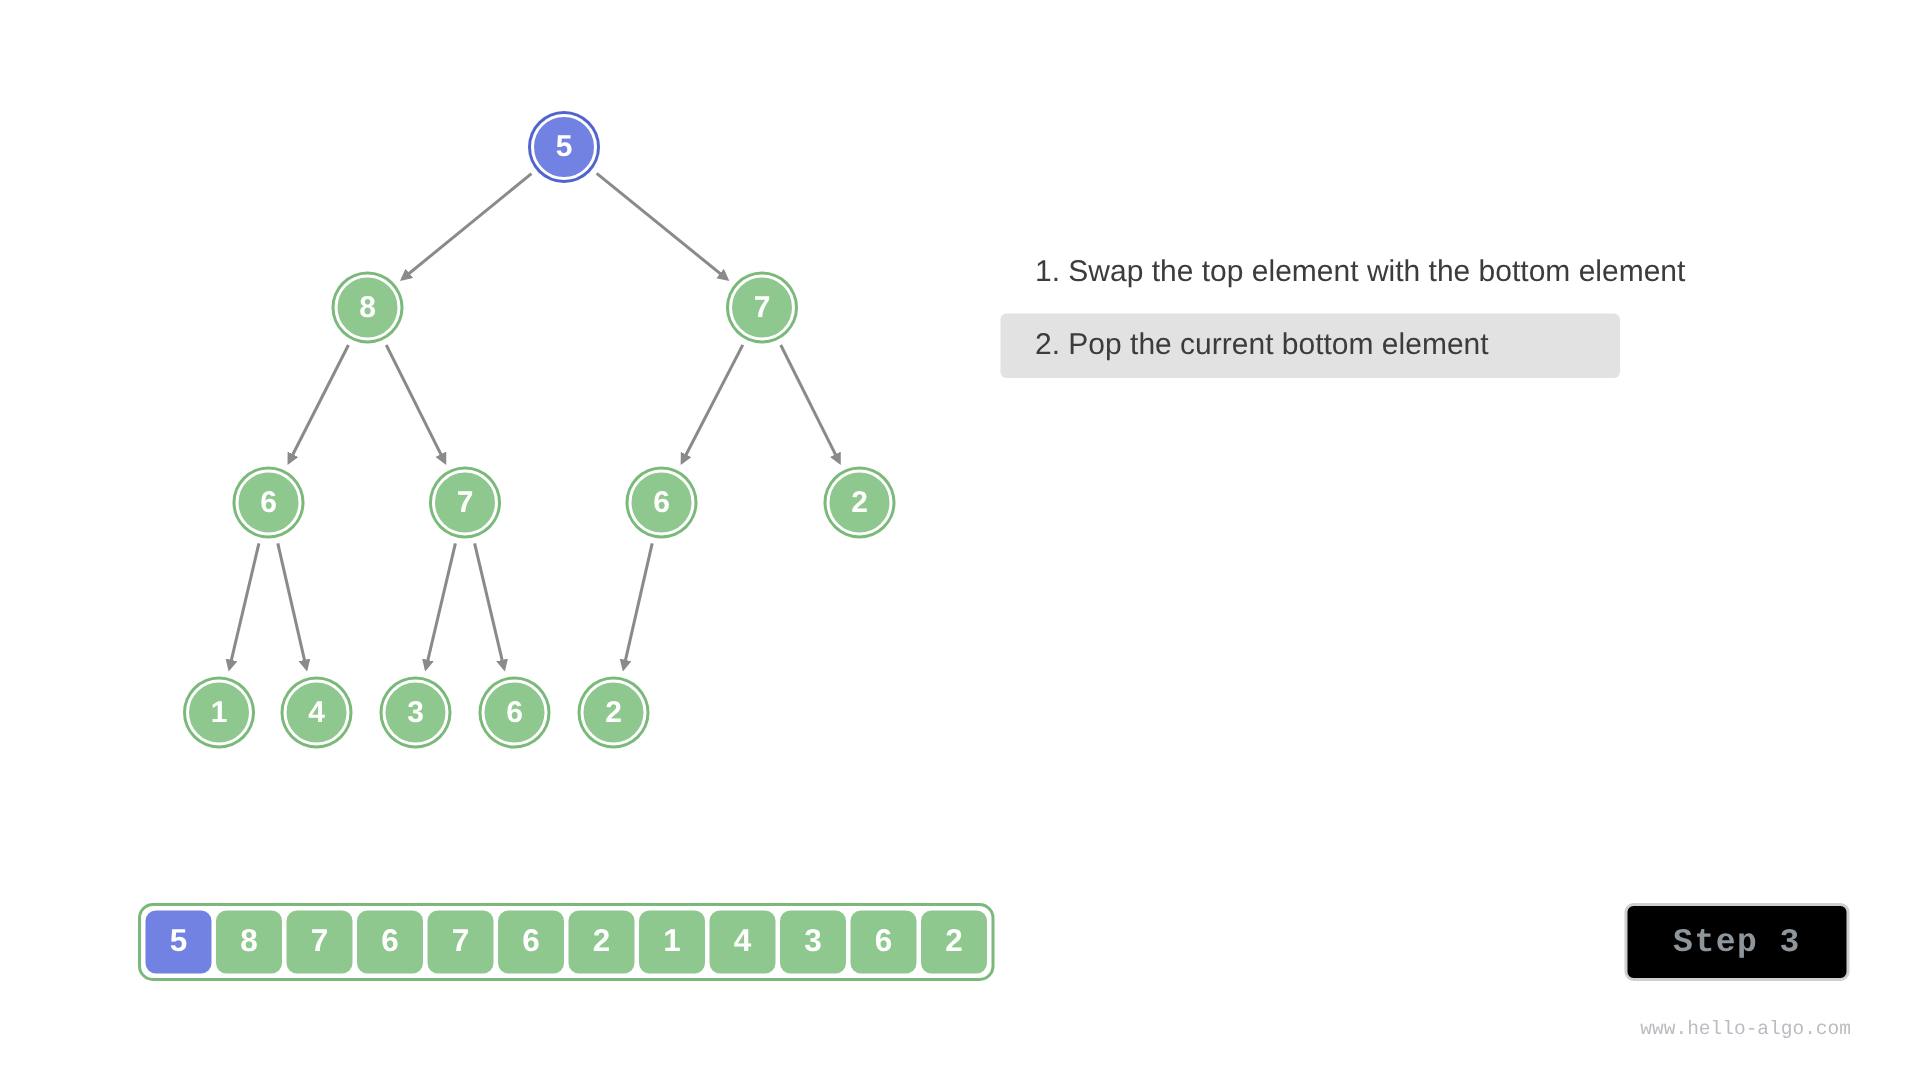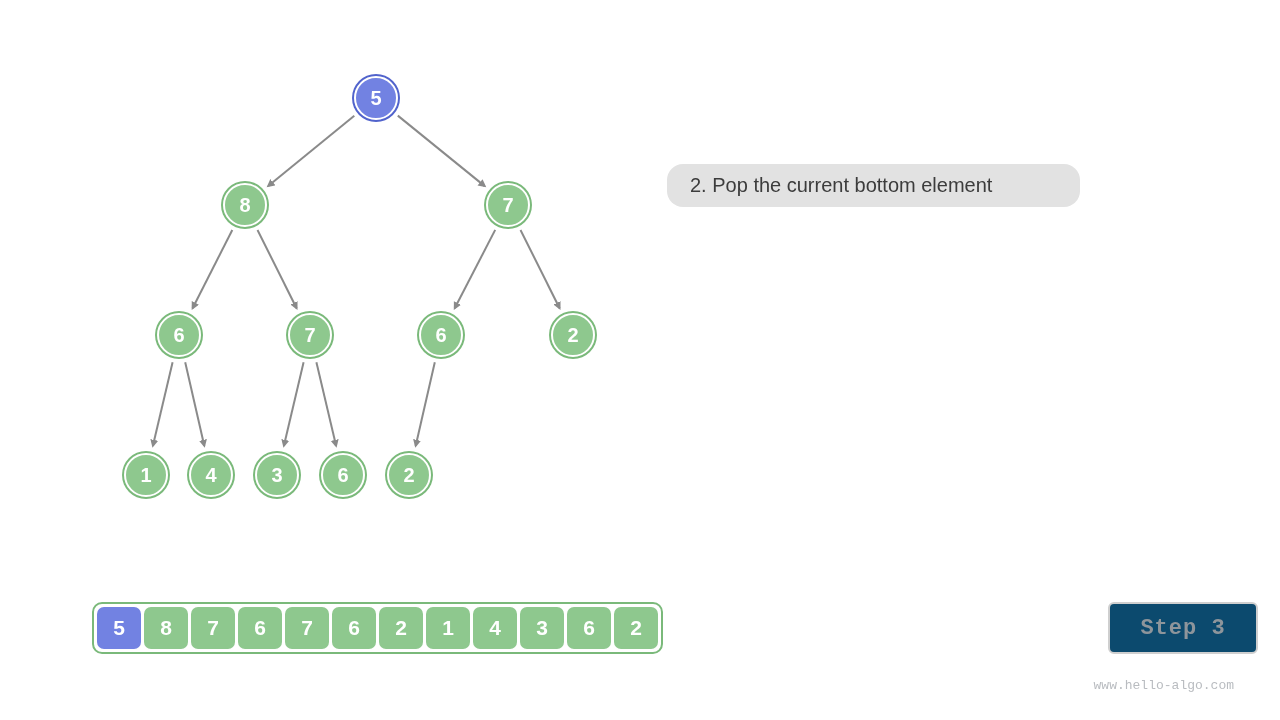--- a/index.html
+++ b/index.html
@@ -19,38 +19,38 @@
   .node.blue{background:var(--node-blue);box-shadow:0 0 0 2px var(--node-blue-border);}
 
   #instructions{position:absolute;left:667px;top:164px;width:560px;}
   #instructions .title{
     margin:0 0 24px 23px;font-size:23px;font-weight:bold;color:#2b2b2b;
   }
   #instructions .step{
     font-size:20px;color:#3c3c3c;padding:6px 0 6px 23px;margin-bottom:10px;
   }
   #instructions .step.highlight{
-    background:var(--highlight-bg);border-radius:16px;
+    background:var(--highlight-bg);border-radius:4px;
     padding:10px 16px 10px 23px;width:413px;box-sizing:border-box;
   }
 
   #array{
     position:absolute;left:92px;top:602px;display:flex;gap:3px;padding:3px;
     border:2px solid var(--node-green-border);border-radius:10px;background:#fff;
   }
   .cell{
     width:44px;height:42px;border-radius:7px;background:var(--node-green);
     color:#fff;font-weight:bold;font-size:21px;
     display:flex;align-items:center;justify-content:center;user-select:none;
   }
   .cell.blue{background:var(--node-blue);}
 
   #step-badge{
-    position:absolute;left:1108px;top:602px;width:146px;height:48px;
-    border:2px solid #cfcfcf;border-radius:6px;background:#0c4a6e;
+    position:absolute;left:1083px;top:602px;width:146px;height:48px;
+    border:2px solid #cfcfcf;border-radius:6px;background:#000000;
     display:flex;align-items:center;justify-content:center;
     font-family:"Liberation Mono",monospace;font-weight:bold;
     font-size:22px;color:#8e959b;letter-spacing:1px;
   }
   #watermark{
     position:absolute;right:46px;top:678px;
     font-family:"Liberation Mono",monospace;font-size:13px;color:#b9bcc0;margin-left:40px;
   }
 </style>
 </head>
@@ -87,20 +87,21 @@
       <div class="node green" style="left: 573px; top: 335px;">2</div>
       <div class="node green" style="left: 146px; top: 475px;">1</div>
       <div class="node green" style="left: 211px; top: 475px;">4</div>
       <div class="node green" style="left: 277px; top: 475px;">3</div>
       <div class="node green" style="left: 343px; top: 475px;">6</div>
       <div class="node green" style="left: 409px; top: 475px;">2</div>
     </div>
 
   <div id="instructions">
     <div>
+        <div class="step">1. Swap the top element with the bottom element</div>
         <div class="step highlight">2. Pop the current bottom element</div>
       </div>
   </div>
 
   <div id="array">
       <div class="cell blue">5</div>
       <div class="cell">8</div>
       <div class="cell">7</div>
       <div class="cell">6</div>
       <div class="cell">7</div>

